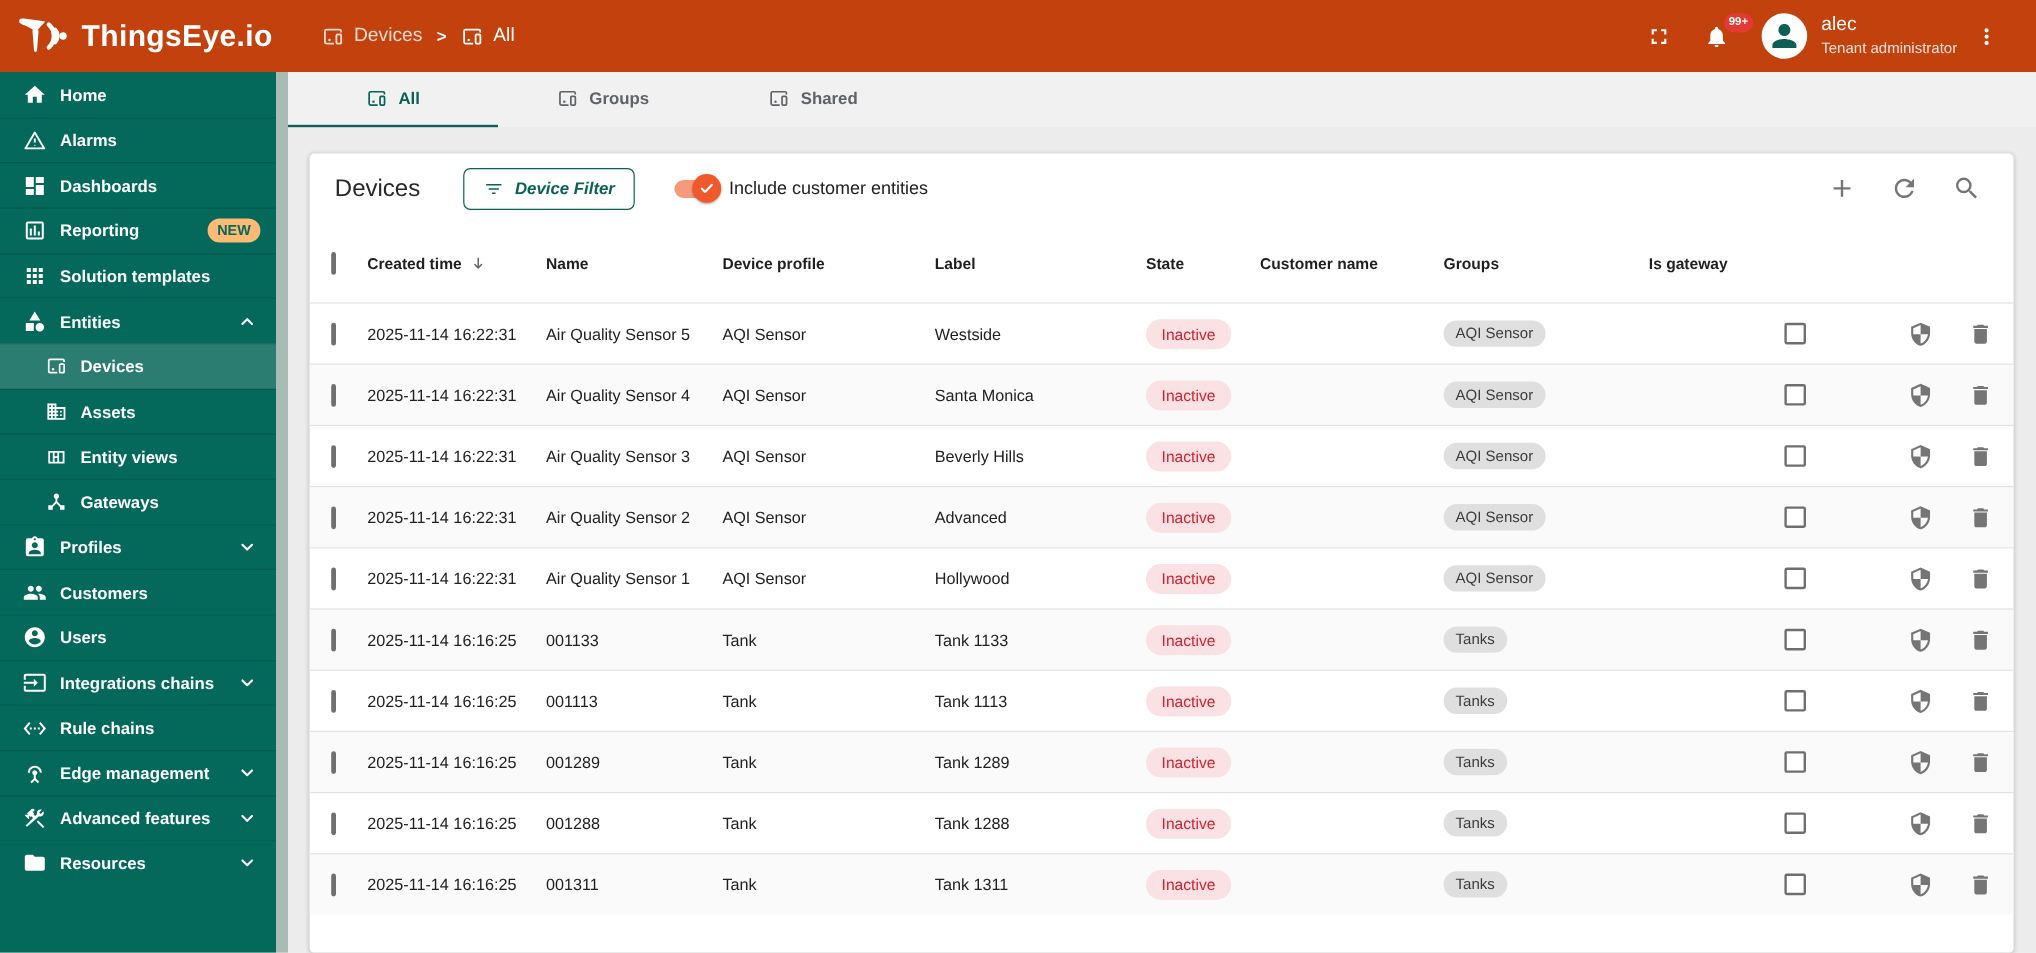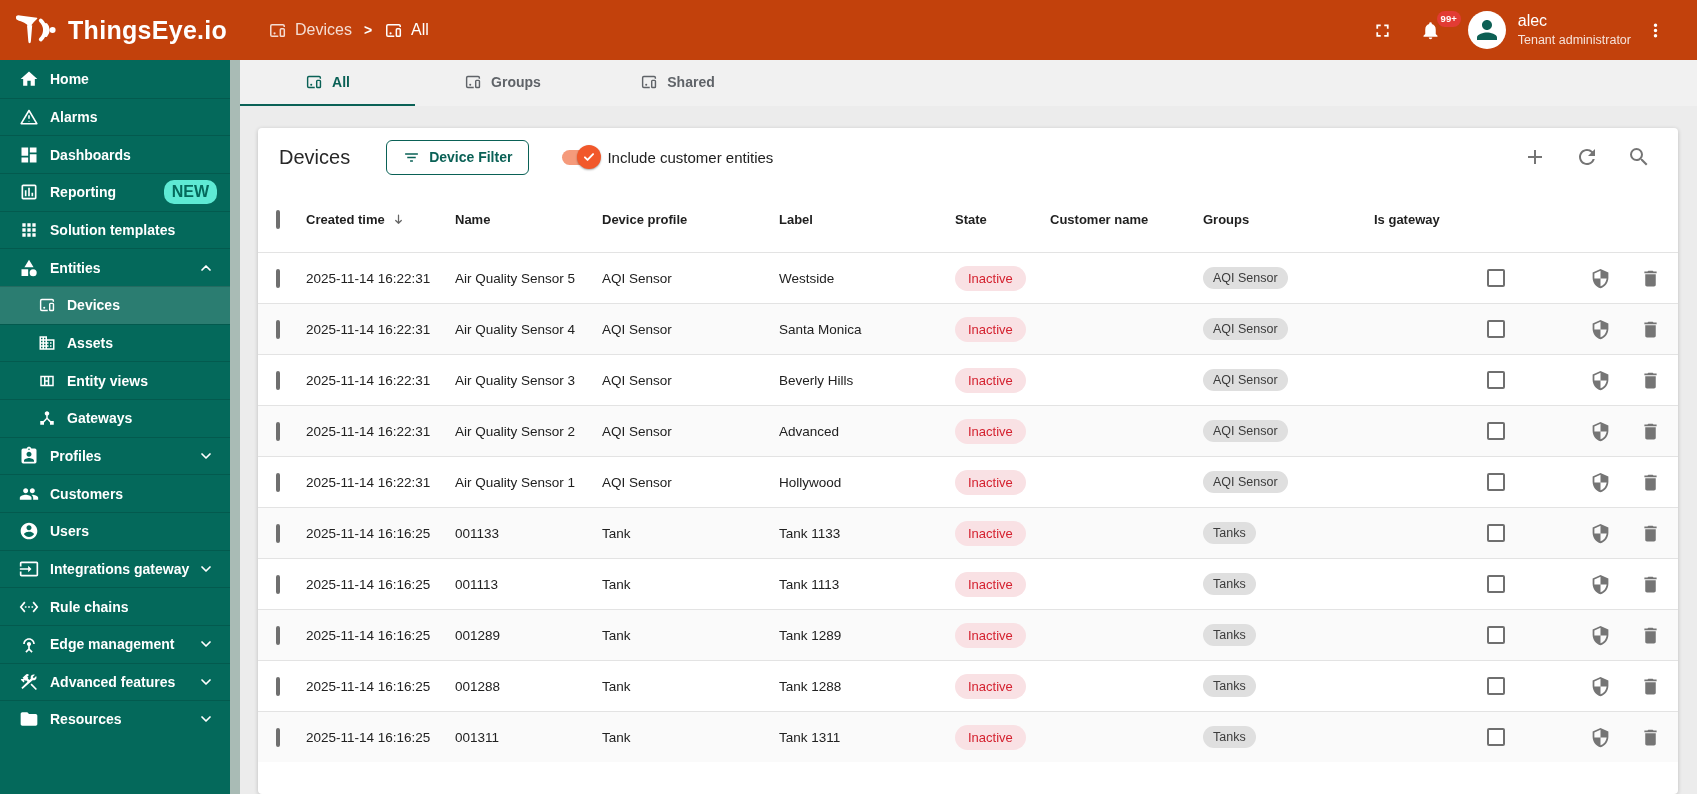--- a/index.html
+++ b/index.html
@@ -42,40 +42,40 @@
   
   .main { display:flex; height:734px; }
   .sidebar { width:230px; background:#04695B; display:flex; flex-direction:column; flex:none; }
   .nav-item { height:37.67px; display:flex; align-items:center; color:#fff; font-size:14px;
     font-weight:bold; border-top:1px solid rgba(0,0,0,.14); cursor:pointer; padding-right:8px; }
   .nav-item:first-child { border-top:none; }
   .nav-icon { width:20px; height:20px; margin:0 11px 0 19px; }
   .nav-item.child .nav-icon { width:18px; height:18px; margin-left:38px; }
   .nav-item.selected { background:#2B7D71; }
   .nav-label { white-space:nowrap; }
-  .nav-badge { margin-left:auto; margin-right:5px; background:#5eead4; color:#04695B;
-    font-size:16px; font-weight:bold; border-radius:10px; padding:3px 8px; }
+  .nav-badge { margin-left:auto; margin-right:5px; background:#fdba74; color:#04695B;
+    font-size:12px; font-weight:bold; border-radius:10px; padding:3px 8px; }
   .nav-chevron { margin-left:auto; margin-right:8px; width:16px; height:16px; }
   .sidebar-scrollbar { width:10px; background:#A9BBB5; flex:none; cursor:pointer; }
 
   .content { flex:1; display:flex; flex-direction:column; min-width:0; background:#ECECEC; }
   .tabbar { height:46px; background:#F1F1F1; display:flex; flex:none; }
   .tab { width:175px; display:flex; align-items:center; justify-content:center; gap:9px;
     font-size:14px; font-weight:bold; color:#5F6368; border-bottom:2.5px solid transparent; cursor:pointer; }
   .tab .tab-icon { width:18px; height:18px; }
   .tab.active { color:#0A6156; border-bottom-color:#0A6156; }
 
   
   .card { flex:1; margin:22px 19px 0 18px; background:#fff; border-radius:4px;
     box-shadow:0 1px 4px rgba(0,0,0,.2); display:flex; flex-direction:column; overflow:hidden; }
   .card-header { height:58px; flex:none; display:flex; align-items:center; padding:0 27px 0 21px; }
   .panel-title { font-size:20px; font-weight:500; color:#282828; margin:0; }
   .filter-btn { margin-left:36px; height:35px; display:flex; align-items:center; gap:9px; padding:0 16px;
     background:#fff; border:1px solid #0A6156; border-radius:6px; color:#0A6156;
-    font-size:14px; font-weight:bold; font-family:inherit; cursor:pointer; }
+    font-size:14px; font-weight:bold; font-family:inherit; cursor:pointer;font-style:italic; }
   .filter-btn .ic { width:17px; height:17px; }
   .toggle-wrap { margin-left:33px; display:flex; align-items:center; gap:9px; font-size:15px; color:#212121; }
   .toggle { width:36px; height:15px; border-radius:8px; background:#F59A7B; position:relative; cursor:pointer; flex:none; }
   .toggle-thumb { position:absolute; top:-4.5px; right:-3px; width:24px; height:24px; border-radius:50%;
     background:#F1582B; color:#fff; display:flex; align-items:center; justify-content:center;
     box-shadow:0 1px 2px rgba(0,0,0,.35); }
   .toggle-thumb .ic { width:14px; height:14px; }
   .header-tools { margin-left:auto; display:flex; align-items:center; gap:28px; }
   .tool-btn { width:24px; height:24px; background:none; border:none; padding:0; color:#757575; cursor:pointer; }
   .tool-btn .ic { width:24px; height:24px; }
@@ -315,21 +315,21 @@
           </span>
     <span class="nav-label">Users</span>
 
   </div>
         <div class="nav-item">
     <span class="ic nav-icon">
             <svg viewBox="0 0 24 24" fill="currentColor">
               <path d="M21 3.01H3c-1.1 0-2 .9-2 2V9h2V4.99h18v14.03H3V15H1v4.01c0 1.1.9 1.98 2 1.98h18c1.1 0 2-.88 2-1.98v-14c0-1.11-.9-2-2-2zM11 16l4-4-4-4v3H1v2h10v3z"></path>
             </svg>
           </span>
-    <span class="nav-label">Integrations gateway</span>
+    <span class="nav-label">Integrations chains</span>
 
     <span class="ic nav-chevron">
             <svg viewBox="0 0 24 24" fill="none" stroke="currentColor" stroke-width="2.6" stroke-linecap="round" stroke-linejoin="round">
               <path d="M6 9l6 6 6-6"></path>
             </svg>
           </span>
   </div>
         <div class="nav-item">
     <span class="ic nav-icon">
             <svg viewBox="0 0 24 24" fill="currentColor">

